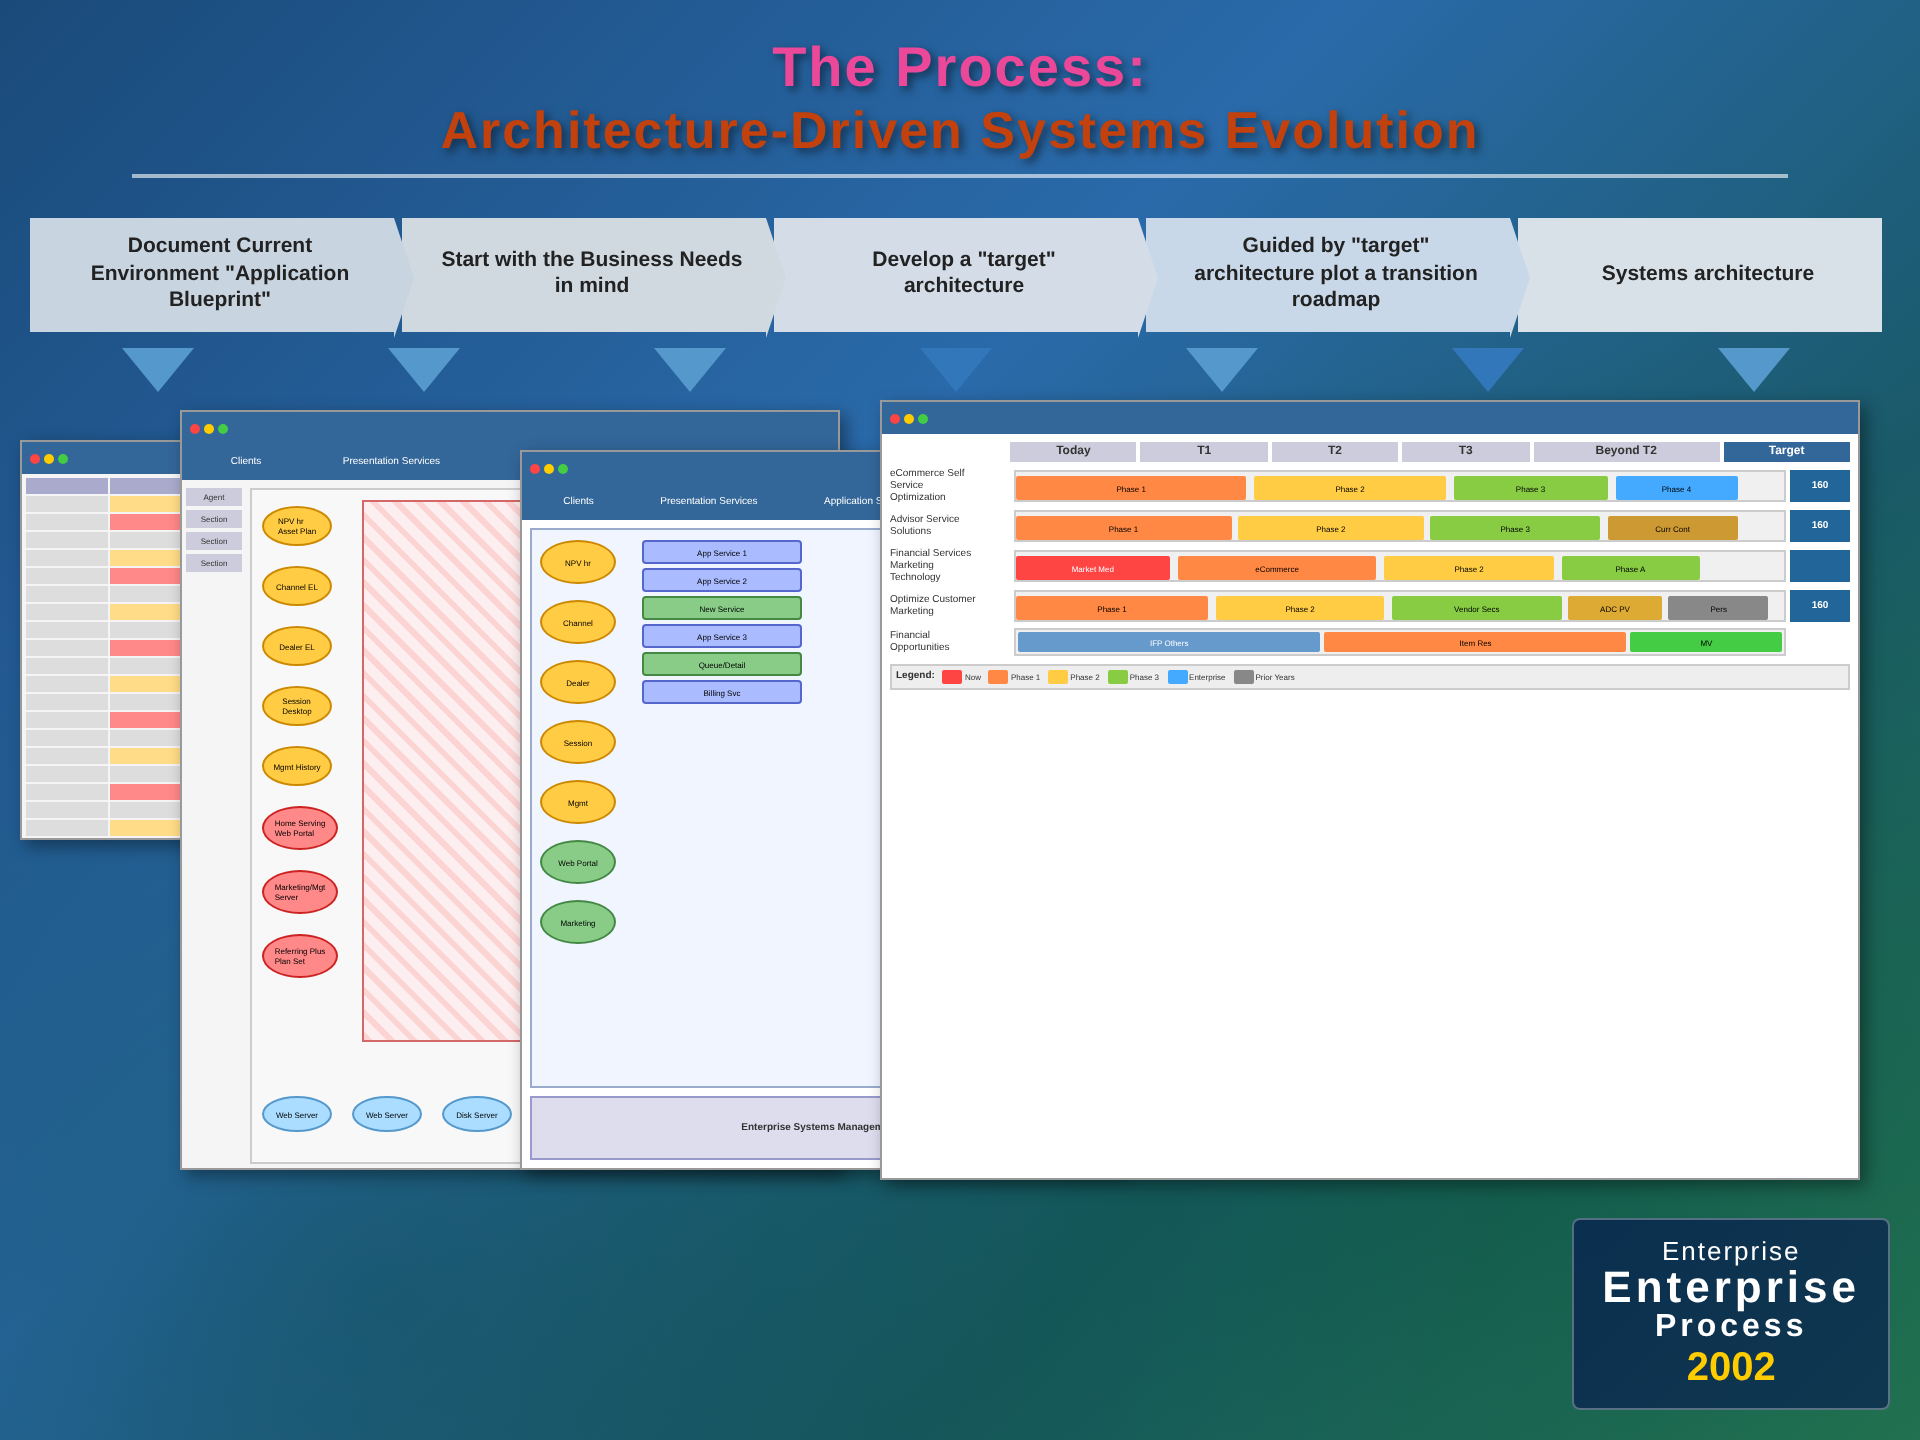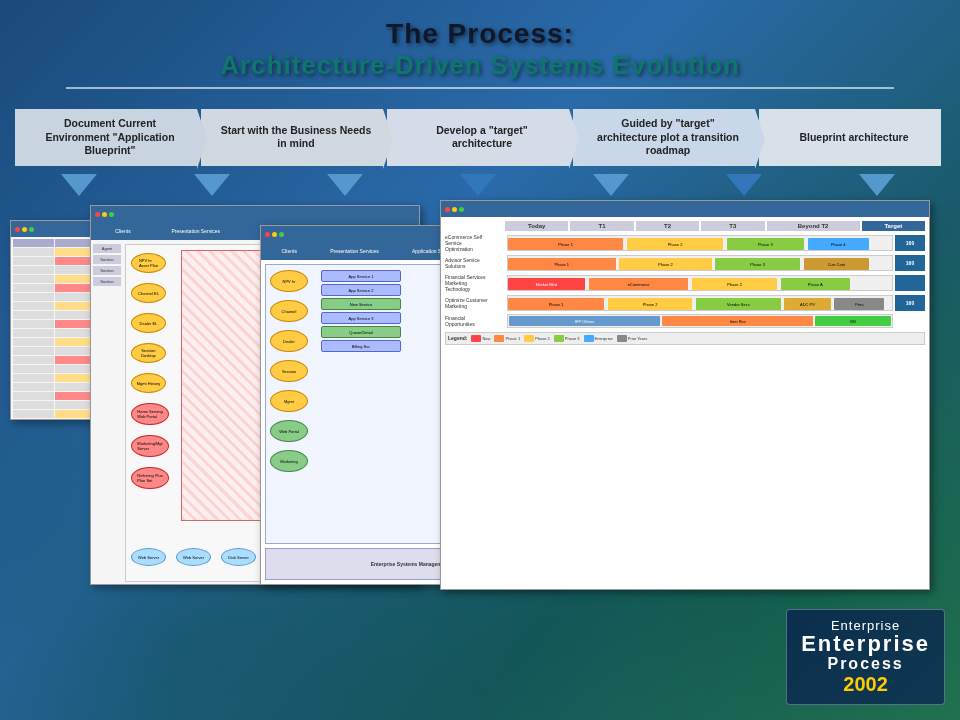--- a/index.html
+++ b/index.html
@@ -25,29 +25,29 @@
     }
 
     .title-section {
       text-align: center;
       padding: 18px 20px 10px;
       position: relative;
       z-index: 10;
     }
 
     .title-line1 {
-      color: #0f172a;
+      color: #ec4899;
       font-size: 28px;
       font-weight: bold;
       text-shadow: 2px 2px 4px rgba(0,0,0,0.5);
       letter-spacing: 1px;
     }
 
     .title-line2 {
-      color: #0f766e;
+      color: #c2410c;
       font-size: 26px;
       font-weight: bold;
       text-shadow: 2px 2px 4px rgba(0,0,0,0.5);
       letter-spacing: 1px;
     }
 
     .title-underline {
       width: 90%;
       margin: 6px auto 0;
       height: 2px;
@@ -293,21 +293,21 @@
   <div class="step-arrow step1">
     <span>Start with the Business Needs in mind</span>
   </div>
   <div class="step-arrow step4">
     <span>Develop a "target" architecture</span>
   </div>
   <div class="step-arrow step5">
     <span>Guided by "target" architecture plot a transition roadmap</span>
   </div>
   <div class="step-arrow step7">
-    <span>Blueprint architecture</span>
+    <span>Systems architecture</span>
   </div>
 </div>
 
 <div class="down-arrows-row">
   <div class="down-arrow">
     <div class="down-arrow-shape"></div>
   </div>
   <div class="down-arrow">
     <div class="down-arrow-shape"></div>
   </div>

